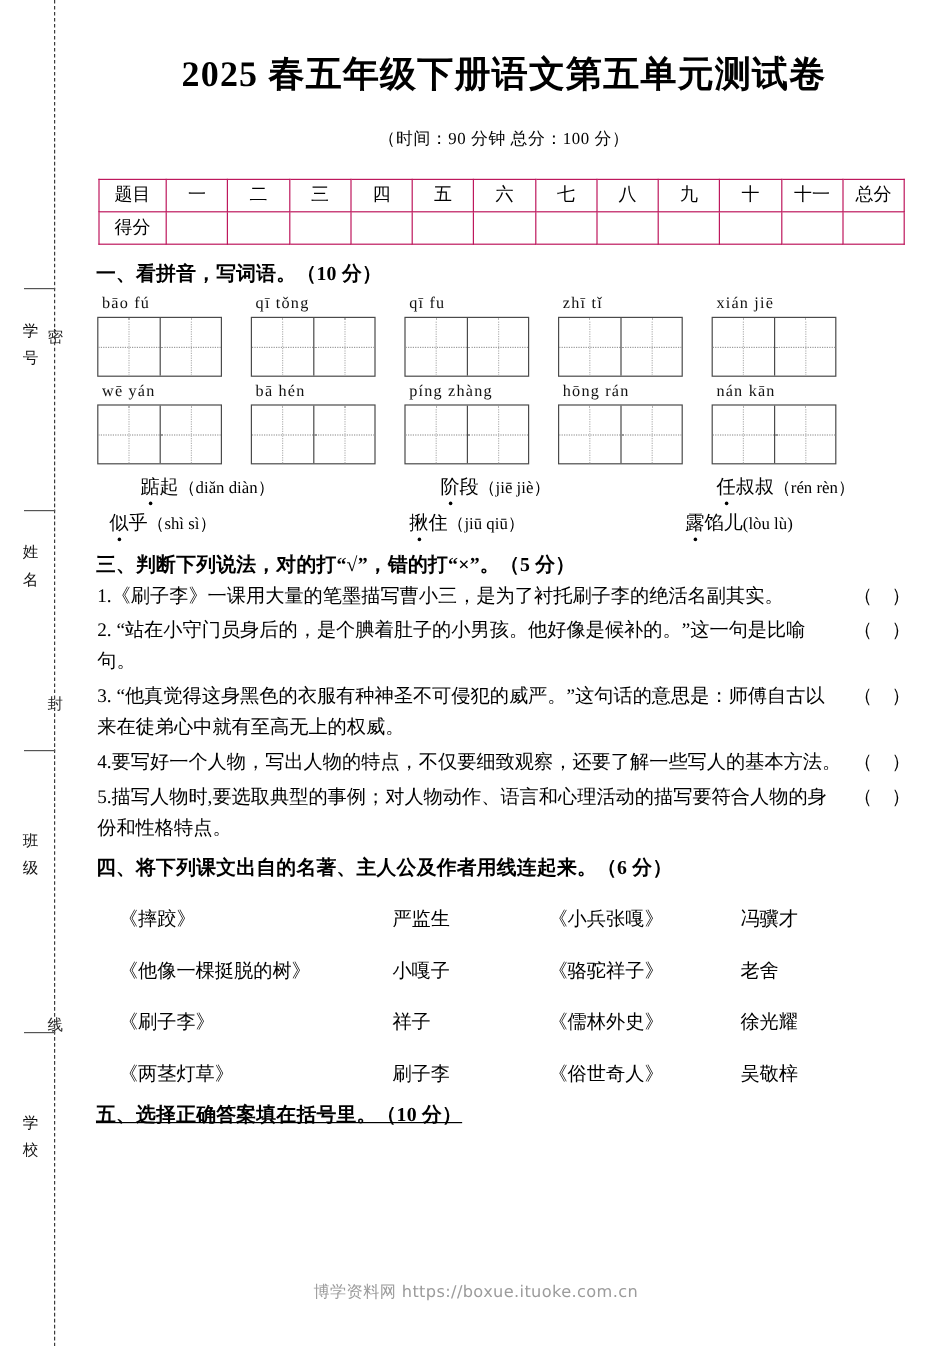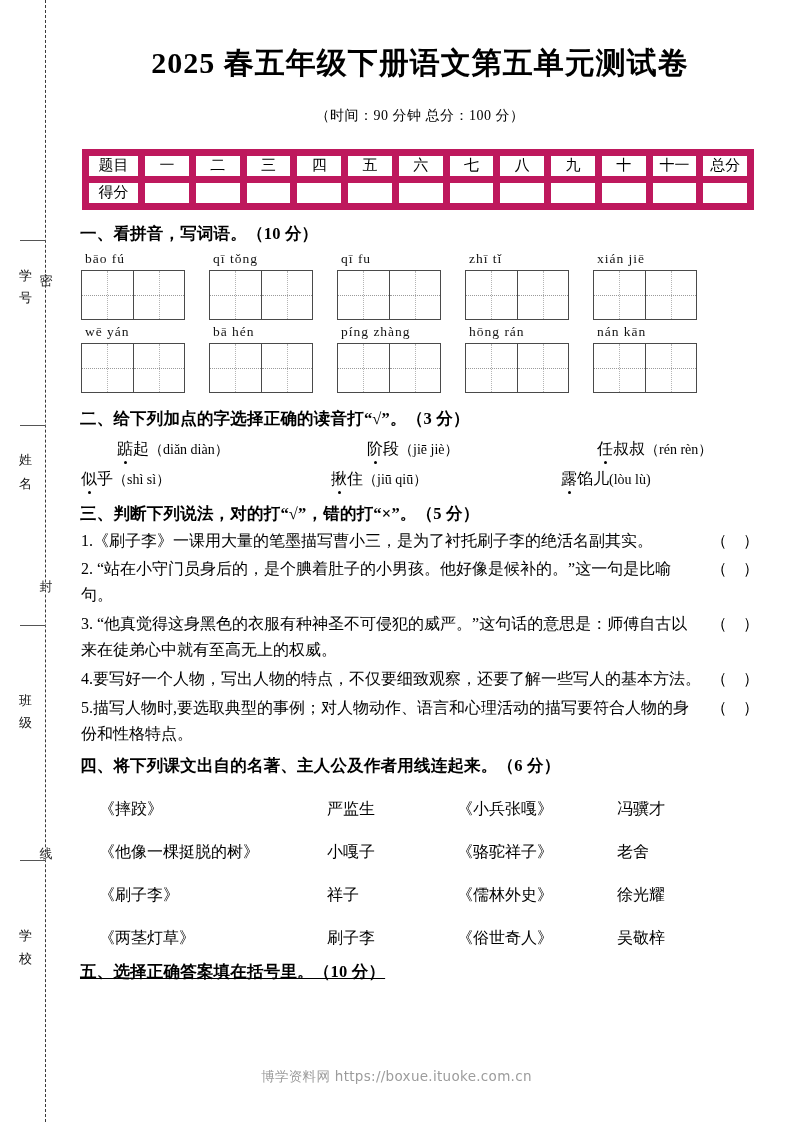--- a/index.html
+++ b/index.html
@@ -83,21 +83,21 @@
   }
 
   
   .score-table {
     width: 672px;
     margin: 24px 0 0 7px;
     border-collapse: collapse;
     table-layout: fixed;
   }
   .score-table td {
-    border: 7px solid #be185d;
+    border: 1px solid #be185d;
     height: 27px;
     text-align: center;
     vertical-align: middle;
     font-size: 15px;
     color: #000;
     padding: 0;
   }
   .score-table td.head-cell { width: 56px; }
 
   
@@ -352,35 +352,34 @@
       <div class="pinyin-cellgroup">
         <div class="pinyin-text">nán kān</div>
         <div class="tian-box">
             <div class="tian-cell"></div>
             <div class="tian-cell"></div>
           </div>
       </div>
     </div>
   </div>
 
-  <div class="section-head" style="margin-top:15px;">二、给下列加点的字选择正确的读音打“√”。（3 分）</div>
   <div class="choice-block">
     <div class="choice-row">
       <div class="choice-item" style="width:250px;margin-left:36px;">
         <span class="dotted-char">踮</span><span>起</span><span class="py">（diǎn    diàn）</span>
       </div>
       <div class="choice-item" style="width:230px;">
         <span class="dotted-char">阶</span><span>段</span><span class="py">（jiē    jiè）</span>
       </div>
       <div class="choice-item">
         <span class="dotted-char">任</span><span>叔叔</span><span class="py">（rén    rèn）</span>
       </div>
     </div>
     <div class="choice-row">
-      <div class="choice-item" style="width:250px;">
+      <div class="choice-item" style="width:250px;margin-left:10px;">
         <span class="dotted-char">似</span><span>乎</span><span class="py">（shì    sì）</span>
       </div>
       <div class="choice-item" style="width:230px;">
         <span class="dotted-char">揪</span><span>住</span><span class="py">（jiū    qiū）</span>
       </div>
       <div class="choice-item">
         <span class="dotted-char">露</span><span>馅儿</span><span class="py">(lòu     lù)</span>
       </div>
     </div>
   </div>

